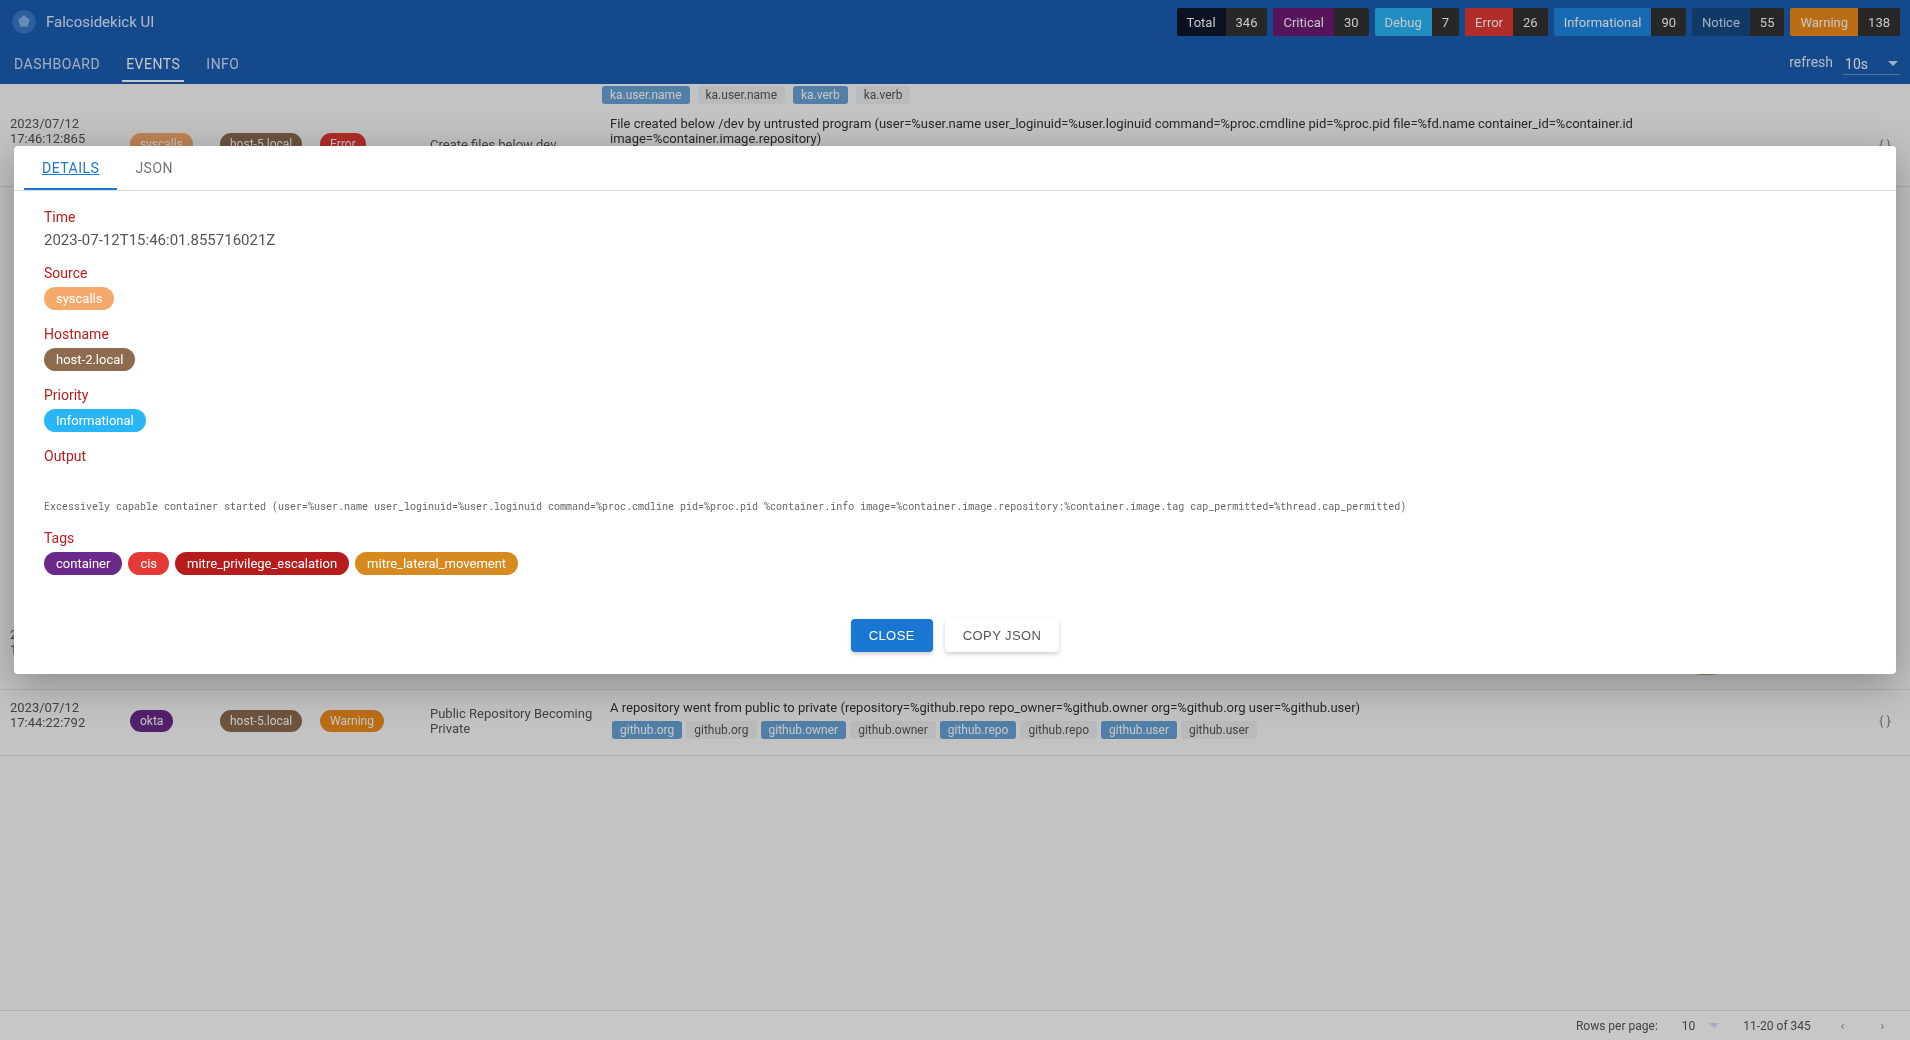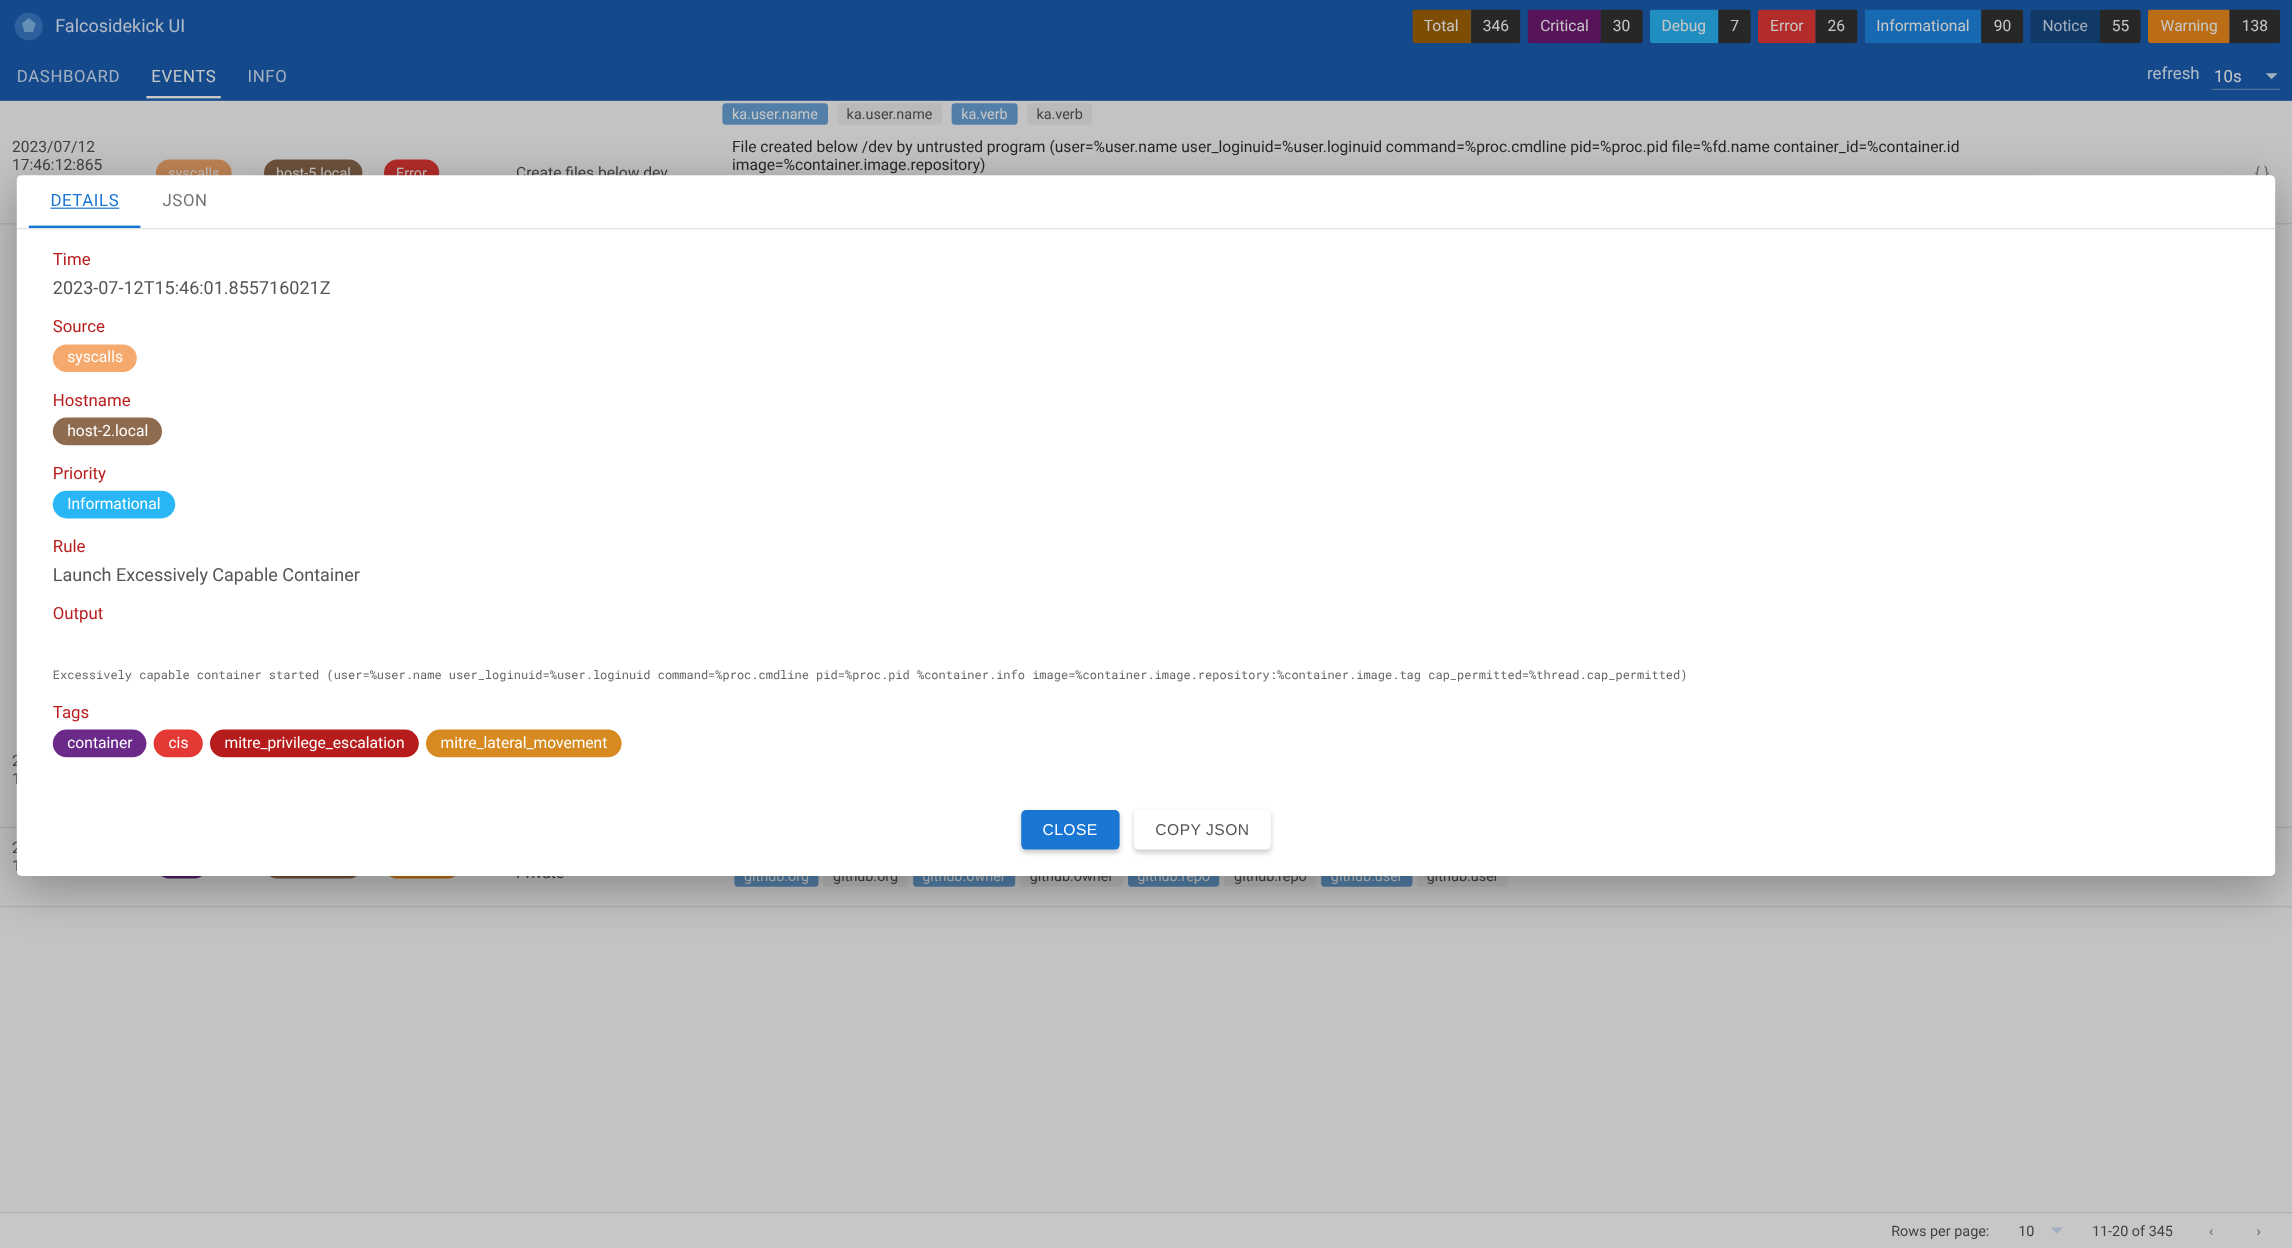--- a/index.html
+++ b/index.html
@@ -7,21 +7,21 @@
   
   .header { background: #1a5fb4; color: #fff; }
   .header-top { display: flex; align-items: center; padding: 6px 10px; height: 44px; }
   .logo { width: 28px; height: 28px; margin-right: 8px; }
   .app-title { font-size: 15px; font-weight: 400; color: #e3efff; flex-shrink: 0; }
   .header-spacer { flex: 1; }
   .counters { display: flex; gap: 6px; }
   .counter { display: flex; align-items: stretch; height: 28px; font-size: 13px; border-radius: 2px; overflow: hidden; cursor: pointer; }
   .counter .lbl { padding: 0 10px; display: flex; align-items: center; color: #fff; }
   .counter .cnt { padding: 0 10px; display: flex; align-items: center; background: #333; color: #fff; }
-  .c-total .lbl { background: #a16207; }
+  .c-total .lbl { background: #0f172a; }
   .c-critical .lbl { background: #701a75; }
   .c-debug .lbl { background: #29b6f6; }
   .c-error .lbl { background: #e53935; }
   .c-informational .lbl { background: #1e88e5; }
   .c-notice .lbl { background: #174a85; color:#cfe0f5;}
   .c-warning .lbl { background: #ef8c1a; }
   
   .header-nav { display: flex; align-items: center; padding: 0 10px; height: 40px; }
   .nav-tabs { display: flex; gap: 18px; }
   .nav-tab { padding: 10px 4px 8px; color: #cfe0f5; font-size: 14px; letter-spacing: 0.5px; cursor: pointer; border-bottom: 2px solid transparent; }
@@ -246,24 +246,20 @@
     </div>
     <div class="field">
       <div class="field-label">Hostname</div>
       <span class="pill pill-host">host-2.local</span>
     </div>
     <div class="field">
       <div class="field-label">Priority</div>
       <span class="pill pill-info">Informational</span>
     </div>
     <div class="field">
-      <div class="field-label">Rule</div>
-      <div class="field-value">Launch Excessively Capable Container</div>
-    </div>
-    <div class="field">
       <div class="field-label">Output</div>
       <div class="mono">Excessively capable container started (user=%user.name user_loginuid=%user.loginuid command=%proc.cmdline pid=%proc.pid %container.info image=%container.image.repository:%container.image.tag cap_permitted=%thread.cap_permitted)</div>
     </div>
     <div class="field">
       <div class="field-label">Tags</div>
       <div class="tag-row" id="modal-tags">
           <span class="pill pill-container">container</span>
           <span class="pill pill-cis">cis</span>
           <span class="pill pill-mpe">mitre_privilege_escalation</span>
           <span class="pill pill-mlm">mitre_lateral_movement</span>

